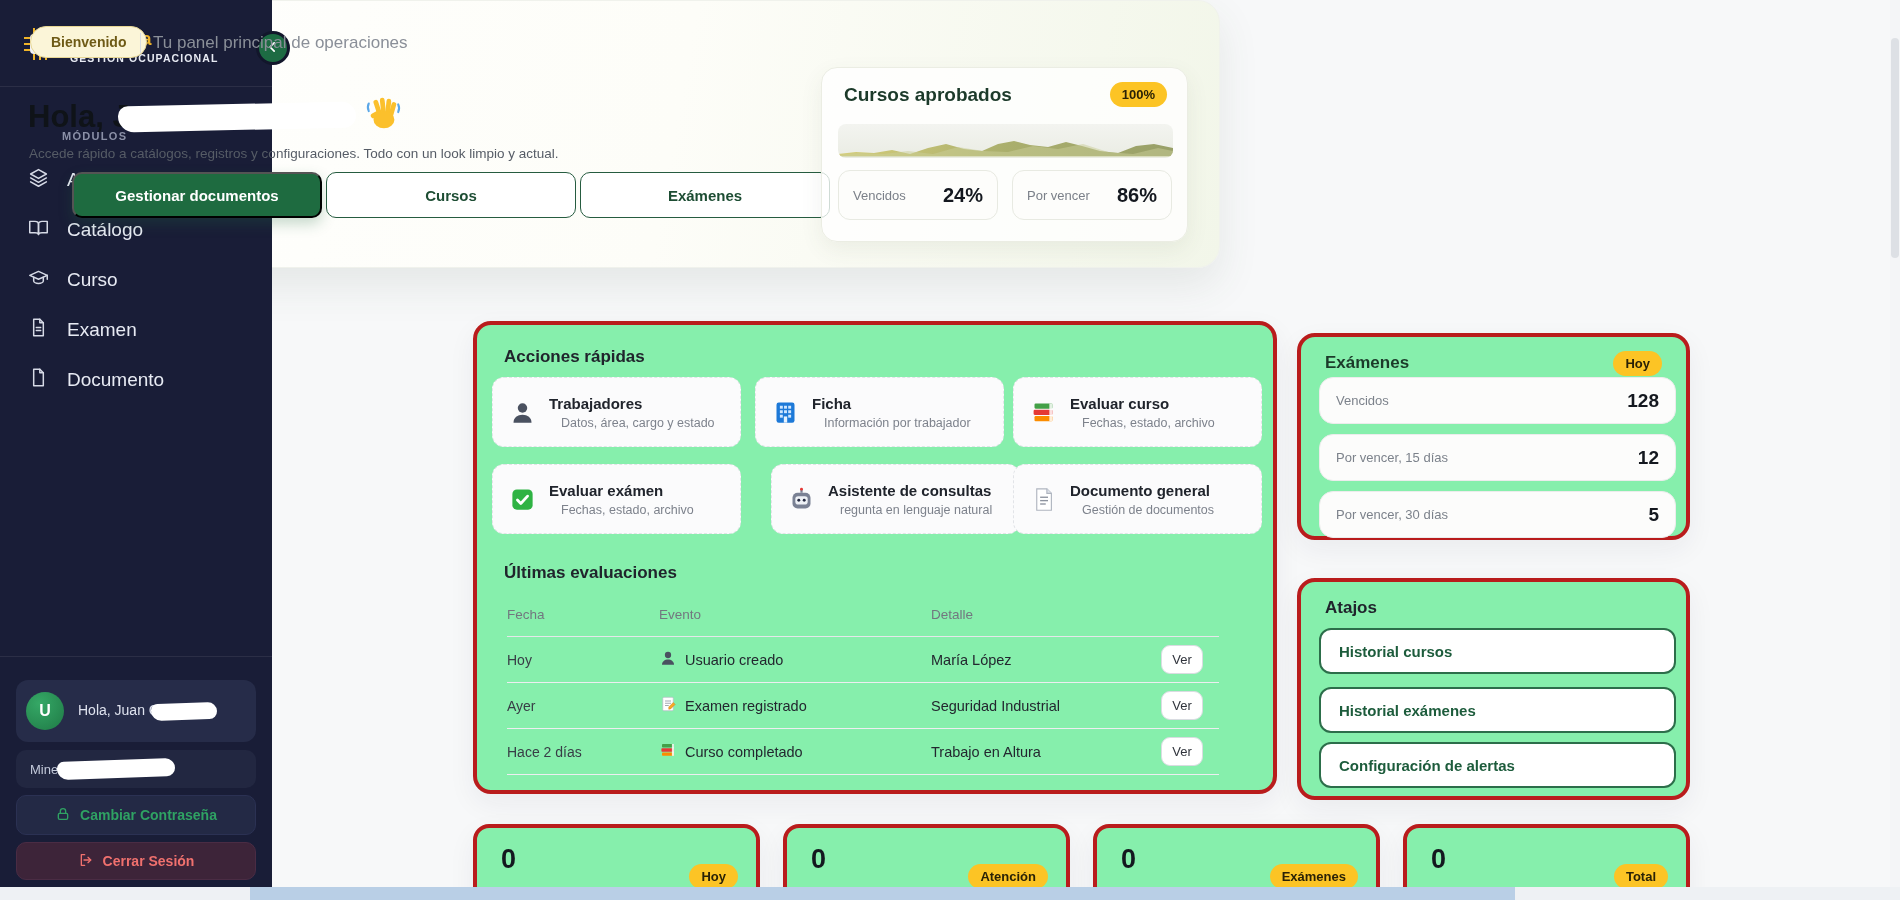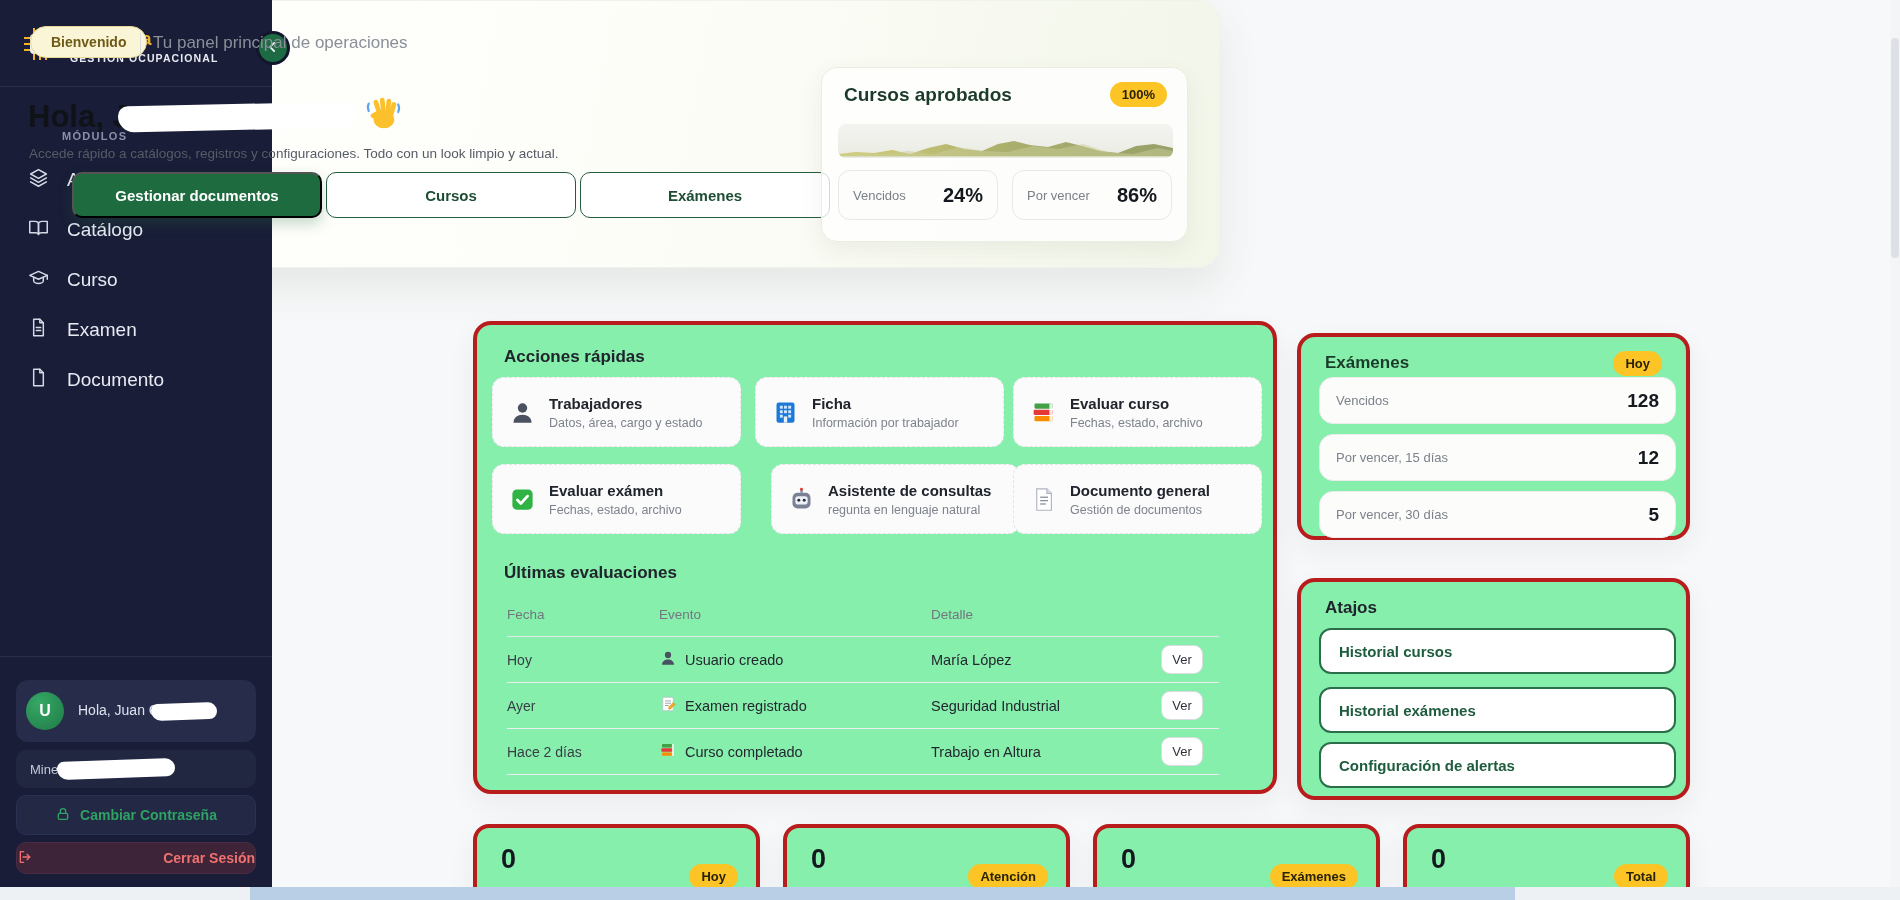--- a/index.html
+++ b/index.html
@@ -23,22 +23,22 @@
   .user-card { position:absolute; left:16px; top:680px; width:240px; height:62px; background:#262c49; border-radius:12px;
     display:flex; align-items:center; gap:14px; padding-left:10px; }
   .avatar { width:38px; height:38px; border-radius:50%; background:radial-gradient(circle at 35% 30%,#35a866,#1f7a46);
     color:#fff; font-weight:bold; font-size:16px; display:flex; align-items:center; justify-content:center; }
   .user-greet { position:relative; color:#dee2ee; font-size:14px; white-space:nowrap; }
   .redact { display:inline-block; background:#ffffff; border-radius:10px 14px 12px 16px; transform:rotate(-2deg); vertical-align:middle; }
   .company-box { position:absolute; left:16px; top:750px; width:240px; height:38px; background:#222741; border-radius:10px;
     display:flex; align-items:center; padding-left:14px; color:#c3c9da; font-size:13px; }
   .pwd-btn { position:absolute; left:16px; top:795px; width:240px; height:40px; background:#232945; border:1px solid #2b3153;
     border-radius:10px; color:#2fa263; font-weight:bold; font-size:14px; display:flex; align-items:center; justify-content:center; gap:9px; cursor:pointer; }
-  .logout-btn { position:absolute; left:16px; top:842px; width:240px; height:32px; background:#3d2439; border:1px solid #4a2c44;
-    border-radius:10px; color:#f0716e; font-weight:bold; font-size:14px; display:flex; align-items:center; justify-content:space-between; gap:9px; cursor:pointer; }
+  .logout-btn { position:absolute; left:16px; top:842px; width:240px; height:38px; background:#3d2439; border:1px solid #4a2c44;
+    border-radius:10px; color:#f0716e; font-weight:bold; font-size:14px; display:flex; align-items:center; justify-content:center; gap:9px; cursor:pointer; }
 
   
   .card { position:absolute; background:#86efac; border:4px solid #b91c1c; border-radius:18px; box-shadow:0 10px 28px rgba(30,40,60,.06); }
 
   
   .welcome { left:470px; top:36px; width:1220px; height:268px; border-radius:22px;
     background:linear-gradient(100deg,#fffffe 0%,#fdfdf8 55%,#f2f6e9 100%); border:1px solid #f0f2ec;
     box-shadow:0 18px 40px rgba(70,90,70,.10); }
   .welcome-badge { position:absolute; left:30px; top:26px; height:32px; padding:0 20px; display:flex; align-items:center;
     background:#fbf5d8; border:1px solid #e7d694; border-radius:18px; color:#6e5a16; font-size:14px; font-weight:bold; }
@@ -69,21 +69,21 @@
   .mini-stat .val { font-size:20px; font-weight:800; color:#14181f; }
 
   
   .left-card { left:473px; top:321px; width:804px; height:473px; }
   .section-title { font-size:17px; font-weight:800; color:#20242c; }
   .acc-title { position:absolute; left:27px; top:22px; }
   .action-card { position:absolute; width:249px; height:70px; background:#fbfbfc; border:1.5px dashed #e2e4e8; border-radius:12px;
     display:flex; align-items:center; gap:13px; padding-left:16px; cursor:pointer; }
   .action-card .ic { width:27px; height:27px; flex:none; }
   .action-card .t { font-size:15px; font-weight:bold; color:#20242c; margin-bottom:4px; }
-  .action-card .s { font-size:12.5px; color:#7d828c; }
+  .action-card .s { font-size:12.5px; color:#7d828c;margin-left:12px; }
   .eval-title { position:absolute; left:27px; top:238px; }
   .tbl { position:absolute; left:30px; top:268px; width:712px; }
   .tbl-head { display:grid; grid-template-columns:152px 272px 230px 58px; height:44px; align-items:center;
     border-bottom:1px solid #e5e7ea; color:#72777f; font-size:13.5px; }
   .tbl-row { display:grid; grid-template-columns:152px 272px 230px 58px; height:46px; align-items:center;
     border-bottom:1px solid #edeef1; font-size:14.5px; color:#23272f; }
   .tbl-row .fecha { font-size:14px; color:#383d46; }
   .evento { display:flex; align-items:center; gap:8px; }
   .evento svg { width:18px; height:18px; }
   .ver-btn { width:42px; height:29px; background:#fff; border:1px solid #d9dce1; border-radius:9px; font-size:13px;

